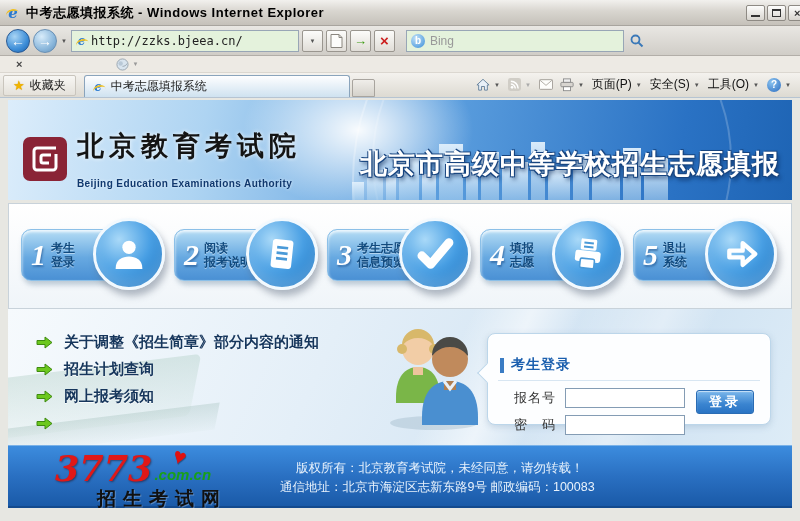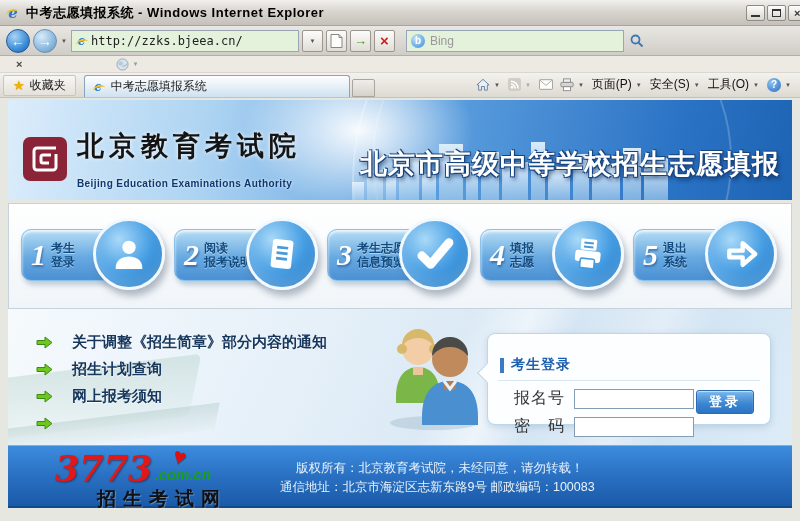--- a/index.html
+++ b/index.html
@@ -106,32 +106,32 @@
   .lower { height:136px; position:relative; overflow:hidden;
     background:linear-gradient(115deg,#f6fafd 0%,#e4eff8 40%,#cfe2f2 78%,#ddecf7 100%); }
   .lower::before { content:""; position:absolute; inset:0;
     background:linear-gradient(115deg, rgba(255,255,255,0) 55%, rgba(255,255,255,.55) 62%, rgba(255,255,255,0) 68%,
       rgba(255,255,255,.4) 78%, rgba(255,255,255,0) 84%); }
   .calc-ghost { position:absolute; left:-12px; bottom:18px; width:200px; height:60px;
     background:linear-gradient(rgba(175,205,195,.40), rgba(205,225,215,.15)); transform:rotate(-7deg) skewX(-18deg); border-radius:6px; }
   .calc-ghost2 { position:absolute; left:-20px; bottom:2px; width:230px; height:26px;
     background:linear-gradient(rgba(160,190,185,.35), rgba(200,220,215,.1)); transform:rotate(-7deg) skewX(-18deg); }
   .notices { position:absolute; left:28px; top:20px; }
-  .notice { display:flex; align-items:center; gap:19px; height:27px; cursor:pointer; }
+  .notice { display:flex; align-items:center; gap:11px; height:27px; cursor:pointer; }
   .notice-txt { font:bold 15px "Liberation Sans",sans-serif; color:#16365c; text-shadow:0 1px 0 rgba(255,255,255,.8); }
   .login-panel { position:absolute; left:479px; top:24px; width:284px; height:92px; background:#fdfeff;
     border:1px solid #bcd6ea; border-radius:8px; box-shadow:0 2px 6px rgba(120,150,180,.3); }
   .tail { position:absolute; left:-8px; top:32px; width:14px; height:14px; background:#fdfeff;
     border-left:1px solid #bcd6ea; border-bottom:1px solid #bcd6ea; transform:rotate(45deg); }
   .lp-head { margin:22px 12px 0; display:flex; align-items:center; gap:7px; }
   .lp-bar { width:4px; height:15px; background:#3a7cc4; }
   .lp-title { font:bold 14px "Liberation Sans",sans-serif; color:#1b5fae; letter-spacing:1px; }
   .lp-sep { border-bottom:1px solid #d8e6f2; margin:6px 10px 0; }
   .lp-row { display:flex; align-items:center; margin:7px 0 0 26px; gap:9px; }
-  .lp-label { font-size:16px; color:#333; letter-spacing:1px; }
+  .lp-label { font-size:13px; color:#333; letter-spacing:1px; }
   .lp-input { width:120px; height:20px; border:1px solid #849cb4; font:12px "Liberation Sans",sans-serif; padding:0 3px; background:#fff; }
   .login-btn { position:absolute; right:16px; bottom:10px; width:58px; height:24px;
     background:linear-gradient(#7cb8ec,#3a84d0 60%,#2a74c4); border:1px solid #2a6cb4; border-radius:3px;
     color:#fff; font:bold 13px "Liberation Sans",sans-serif; letter-spacing:3px;
     box-shadow:inset 0 1px 1px rgba(255,255,255,.6); }
 
   
   .footer { height:63px; position:relative; background:linear-gradient(#3c8cde,#2a70c2 50%,#1a5aa8);
     border-top:1px solid #7ab2e8; border-bottom:2px solid #134a8e; }
   .foot-text { position:absolute; left:272px; top:13px; color:#e8f2fc; font-size:12.5px; line-height:19px; }

